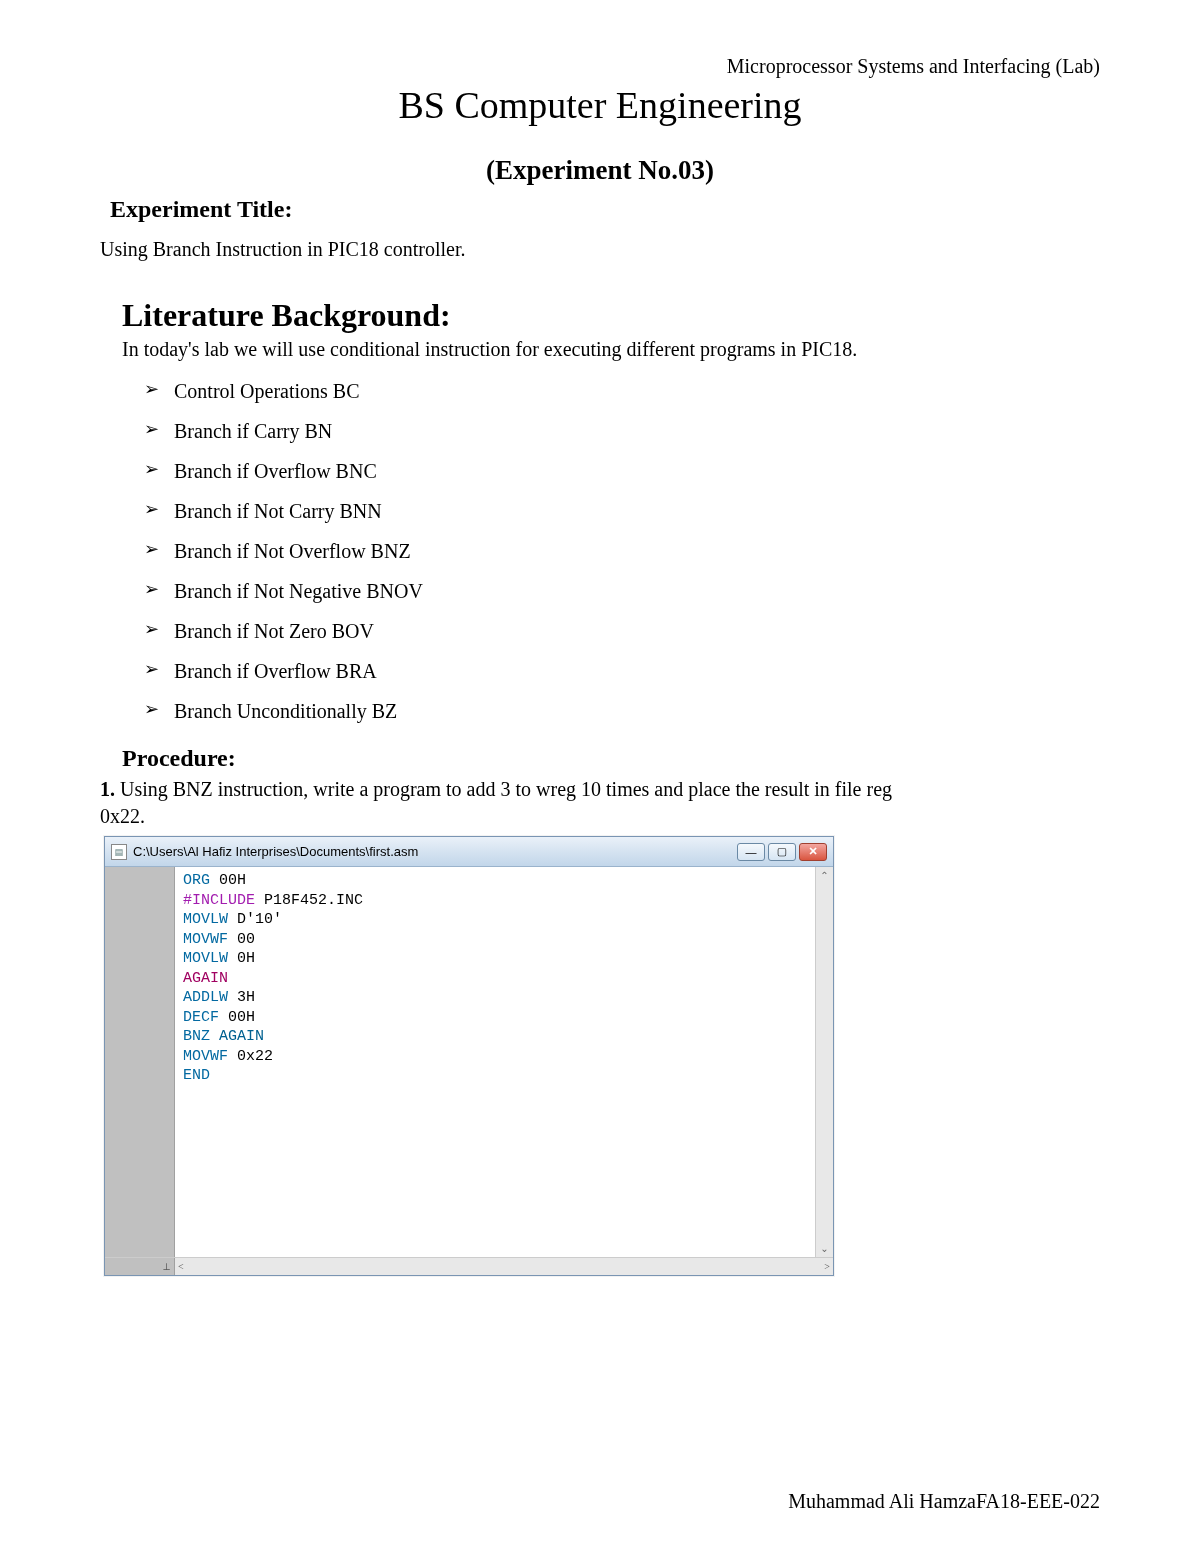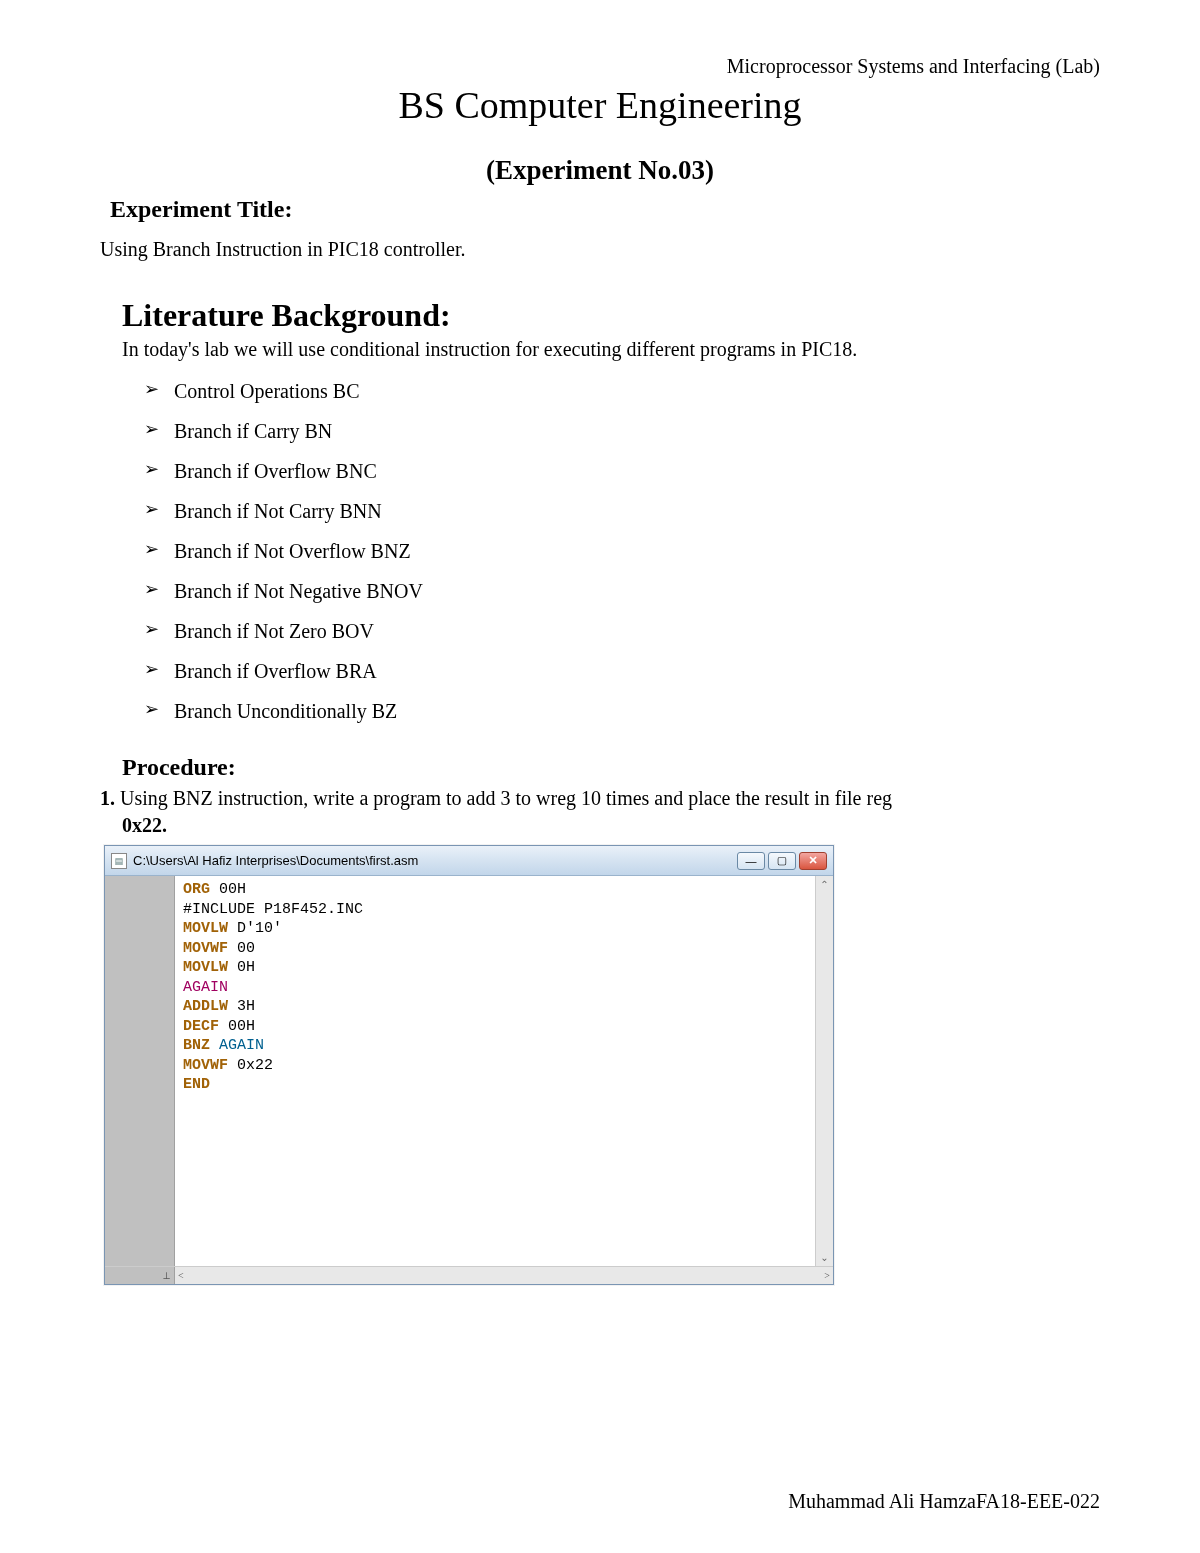--- a/index.html
+++ b/index.html
@@ -40,21 +40,21 @@
       font-weight: bold;
       margin-left: 22px;
       margin-bottom: 4px;
       margin-top: 36px;
     }
     .section-heading-proc {
       font-size: 24px;
       font-weight: bold;
       margin-left: 22px;
       margin-bottom: 4px;
-      margin-top: 23px;
+      margin-top: 14px;
     }
     .body-text {
       font-size: 20px;
       margin-bottom: 6px;
       margin-top: 15px;
     }
     .body-text-indent {
       font-size: 20px;
       margin-left: 22px;
       margin-bottom: 6px;
@@ -76,22 +76,20 @@
       left: 0;
       font-size: 18px;
     }
     .procedure-text {
       font-size: 20px;
       margin-top: 4px;
       line-height: 1.35;
     }
     .procedure-text .indent {
       display: block;
-      margin-left: 22px;
-      font-weight: bold;
     }
     .editor-window {
       margin-top: 6px;
       margin-left: 4px;
       width: 730px;
       height: 440px;
       border: 1px solid #7a95b3;
       background: #fff;
       box-shadow: 0 0 0 1px rgba(0,0,0,0.05);
       display: flex;
@@ -156,22 +154,22 @@
       flex: 1;
       padding: 4px 8px 4px 8px;
       font-family: 'Courier New', monospace;
       font-size: 15px;
       line-height: 1.3;
       white-space: pre;
       background: #fff;
       overflow: hidden;
       position: relative;
     }
-    .editor-code .kw { color: #a16207; font-weight: bold; }
-    .editor-code .dir { color: #000000; }
+    .editor-code .kw { color: #0369a1; font-weight: normal; }
+    .editor-code .dir { color: #a21caf; }
     .editor-code .lbl { color: #a00060; }
     .editor-code .op { color: #006090; }
     .editor-vscroll {
       width: 18px;
       background: #e8e8e8;
       border-left: 1px solid #ccc;
       display: flex;
       flex-direction: column;
       align-items: center;
       justify-content: space-between;

